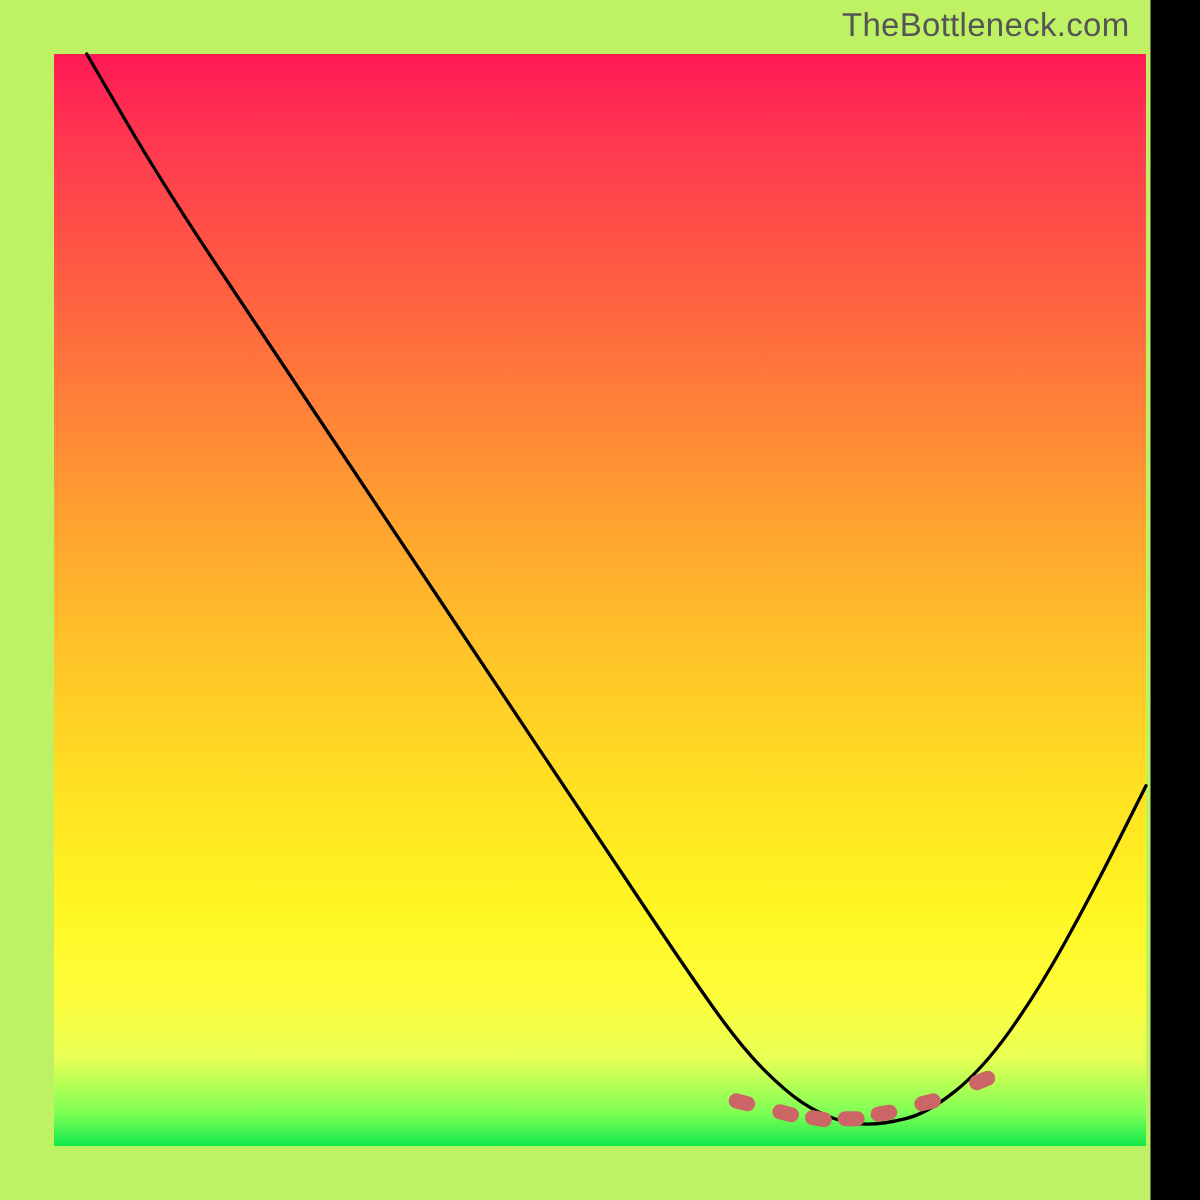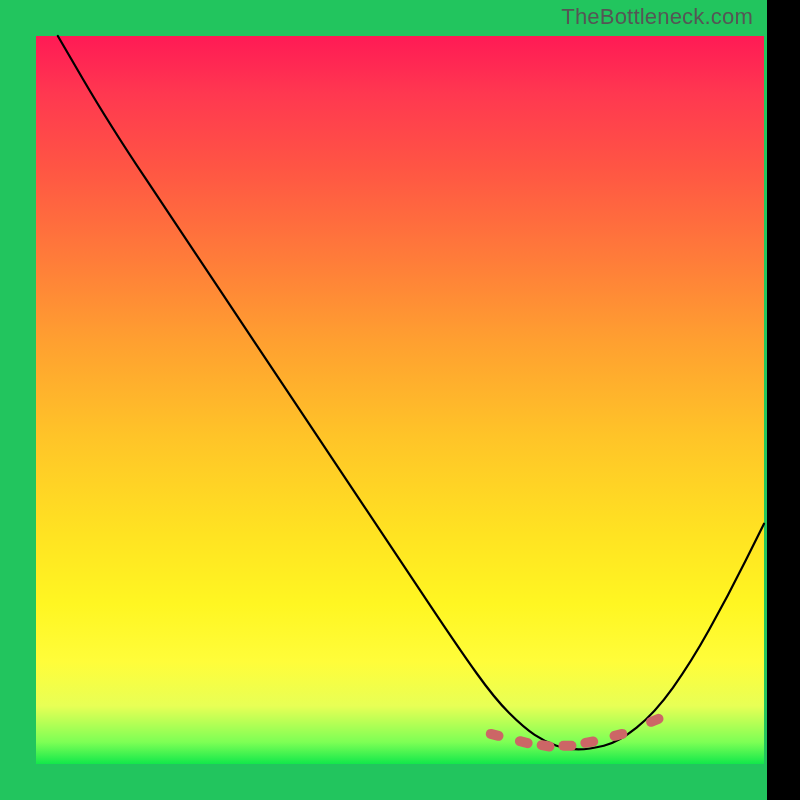--- a/index.html
+++ b/index.html
@@ -8,21 +8,21 @@
     background: #000;
     width: 800px;
     height: 800px;
     overflow: hidden;
     font-family: Arial, sans-serif;
   }
   .container {
     position: relative;
     width: 767px;
     height: 800px;
-    background: #22c55e;
+    background: #bef264;
   }
   .plot-area {
     position: absolute;
     left: 36px;
     top: 36px;
     width: 728px;
     height: 728px;
     background: linear-gradient(to bottom,
       #ff1a55 0%,
       #ff3850 8%,

